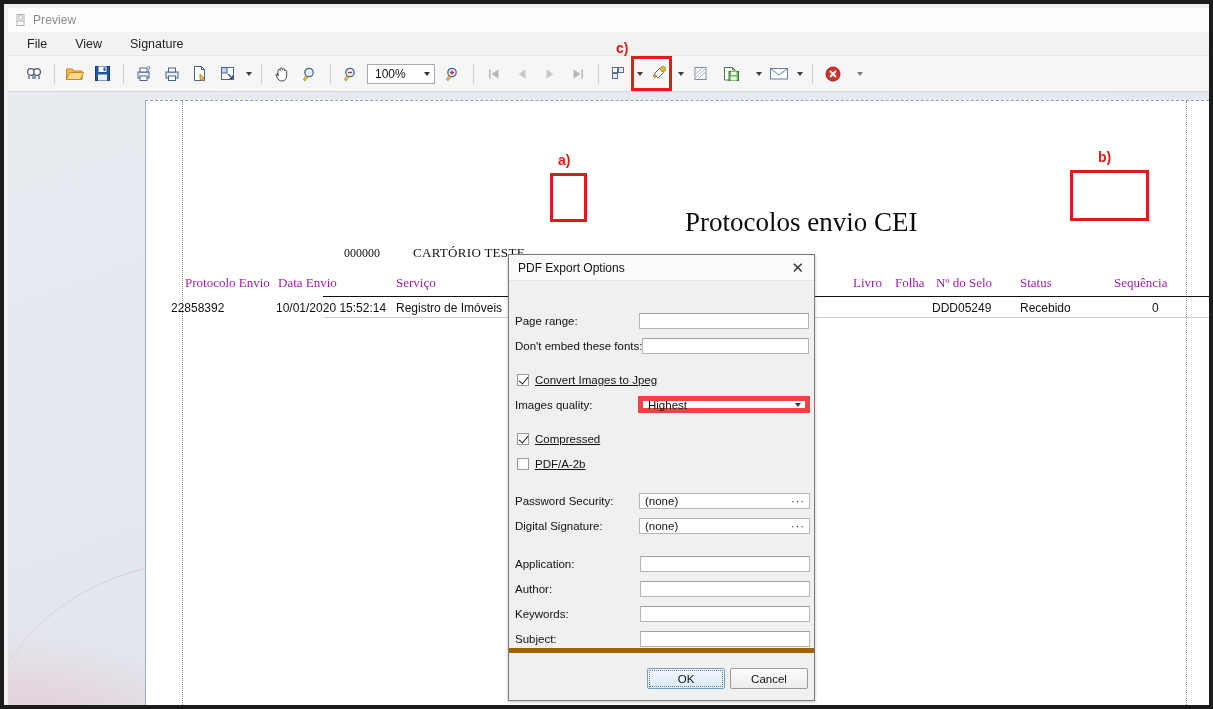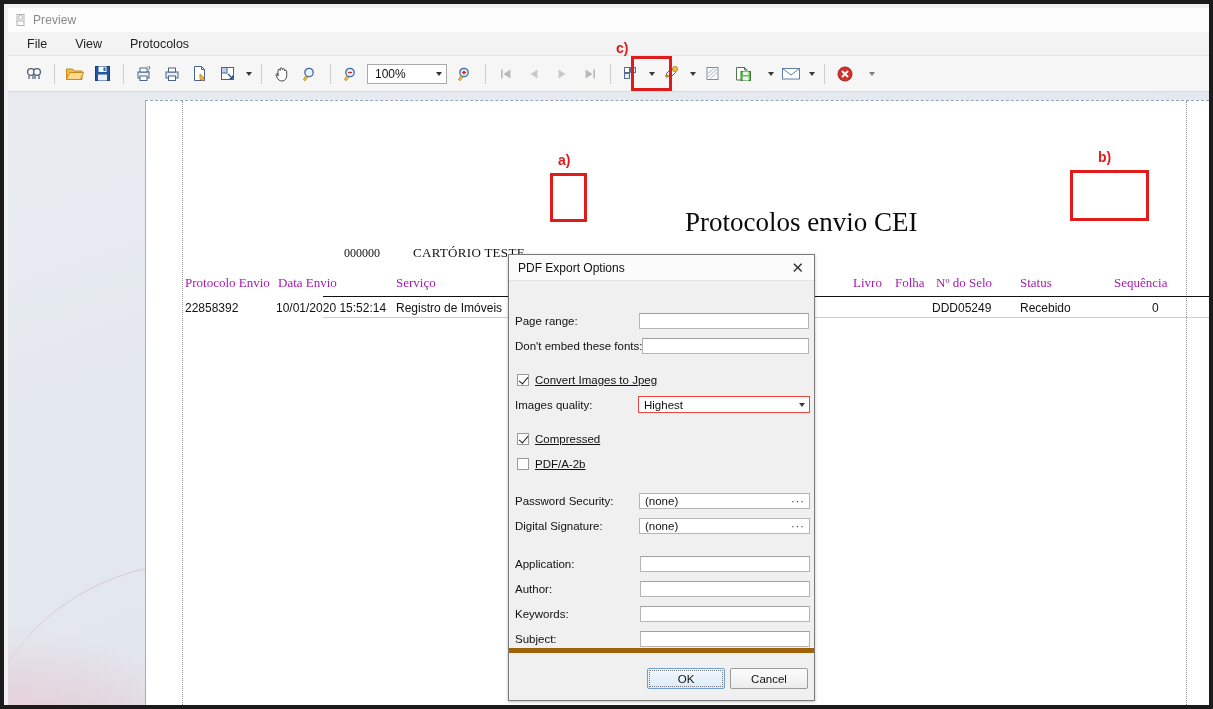--- a/index.html
+++ b/index.html
@@ -56,21 +56,21 @@
   .sep{width:1px;height:20px;background:#cfcfcf;margin:0 6px;flex:none;}
   .arrow-btn{
     width:13px;height:25px;display:flex;align-items:center;justify-content:center;flex:none;
   }
   .caret{
     width:0;height:0;border-left:3.5px solid transparent;border-right:3.5px solid transparent;
     border-top:4px solid #3a3a3a;
   }
   .caret.dim{border-top-color:#7d7d7d;}
   .zoombox{
-    width:80px;height:20px;background:#fff;border:1px solid #aaa;
+    width:68px;height:20px;background:#fff;border:1px solid #aaa;
     display:flex;align-items:center;justify-content:space-between;
     font-size:12px;color:#111;padding:0 4px 0 7px;box-sizing:border-box;
     margin:0 4px 0 2px;flex:none;gap:16px;
   }
   .zoombox .caret{border-top-color:#333;}
 
   
   .workspace{
     position:absolute;left:4px;top:88px;width:1205px;height:617px;
     background:linear-gradient(160deg,#e8ecf1 0%,#e2e7ee 55%,#e4e2e8 100%);
@@ -171,21 +171,21 @@
   .cbrow{position:absolute;display:flex;align-items:center;text-decoration:underline;}
   .cbox{
     width:12px;height:12px;border:1px solid #9a9a9a;background:#fff;
     margin-right:6px;position:relative;box-sizing:border-box;flex:none;
   }
   .cbox.checked:after{
     content:"";position:absolute;left:2.5px;top:0px;width:4px;height:8px;
     border:solid #1a1a1a;border-width:0 1.6px 1.6px 0;transform:rotate(40deg);
   }
   .ddown{
-    background:#fff;border:1px solid #ef4444;height:17px;box-sizing:border-box;
+    background:#fff;border:5px solid #ef4444;height:17px;box-sizing:border-box;
     display:flex;align-items:center;justify-content:space-between;padding:0 4px 0 5px;
     font-size:11.5px;color:#111;
   }
   .pick{
     background:#fff;border:1px solid #b5b5b5;height:16px;box-sizing:border-box;
     display:flex;align-items:center;justify-content:space-between;padding:0 4px 0 5px;
     font-size:11.5px;color:#111;
   }
   .dots{letter-spacing:1px;color:#333;font-size:11px;line-height:6px;}
   .dlg-foot{
@@ -222,21 +222,21 @@
         <circle cx="6.5" cy="4.5" r="2" fill="none" stroke="#8a8a8a" stroke-width="1"></circle>
         <line x1="3" y1="8" x2="10" y2="8" stroke="#8a8a8a" stroke-width="1"></line>
       </svg>
     </span>
     <span class="tb-title">Preview</span>
   </div>
 
   <div class="menubar">
     <span class="menu-item">File</span>
     <span class="menu-item">View</span>
-    <span class="menu-item">Protocolos</span>
+    <span class="menu-item">Signature</span>
   </div>
 
   <div class="toolbar">
 
     <div class="tbtn">
       <span>
         <svg width="18" height="18" viewBox="0 0 18 18">
           <circle cx="6" cy="7" r="3.4" fill="#fff" stroke="#4a5a78" stroke-width="1.3"></circle>
           <circle cx="12" cy="7" r="3.4" fill="#fff" stroke="#4a5a78" stroke-width="1.3"></circle>
           <path d="M4 10.5 L4 14 M8 10.5 L8 14 M10 10.5 L10 14 M14 10.5 L14 14" stroke="#4a5a78" stroke-width="1.2"></path>
@@ -490,21 +490,21 @@
       <div class="hdr" style="left:546px;">Ato</div>
       <div class="hdr" style="left:588px;">Dt Ato</div>
       <div class="hdr" style="left:707px;">Livro</div>
       <div class="hdr" style="left:749px;">Folha</div>
       <div class="hdr" style="left:790px;">Nº do Selo</div>
       <div class="hdr" style="left:874px;">Status</div>
       <div class="hdr" style="left:968px;">Sequência</div>
 
       <div class="rowline"></div>
 
-      <div class="cell" style="left:39px;">22858392</div>
+      <div class="cell" style="left:25px;">22858392</div>
       <div class="cell" style="left:130px;">10/01/2020 15:52:14</div>
       <div class="cell" style="left:250px;">Registro de Imóveis</div>
       <div class="cell" style="left:409px;">7777</div>
       <div class="cell" style="left:472px;">10/12/2019</div>
       <div class="cell" style="left:546px;">7777</div>
       <div class="cell" style="left:588px;">10/12/2019</div>
       <div class="cell" style="left:707px;"></div>
       <div class="cell" style="left:749px;"></div>
       <div class="cell" style="left:786px;">DDD05249</div>
       <div class="cell" style="left:874px;">Recebido</div>

